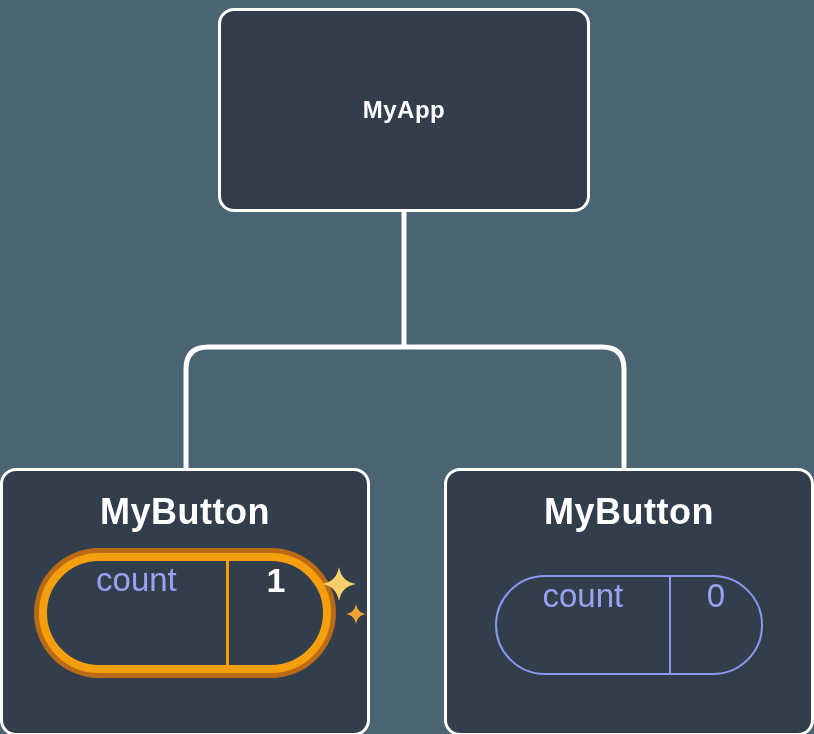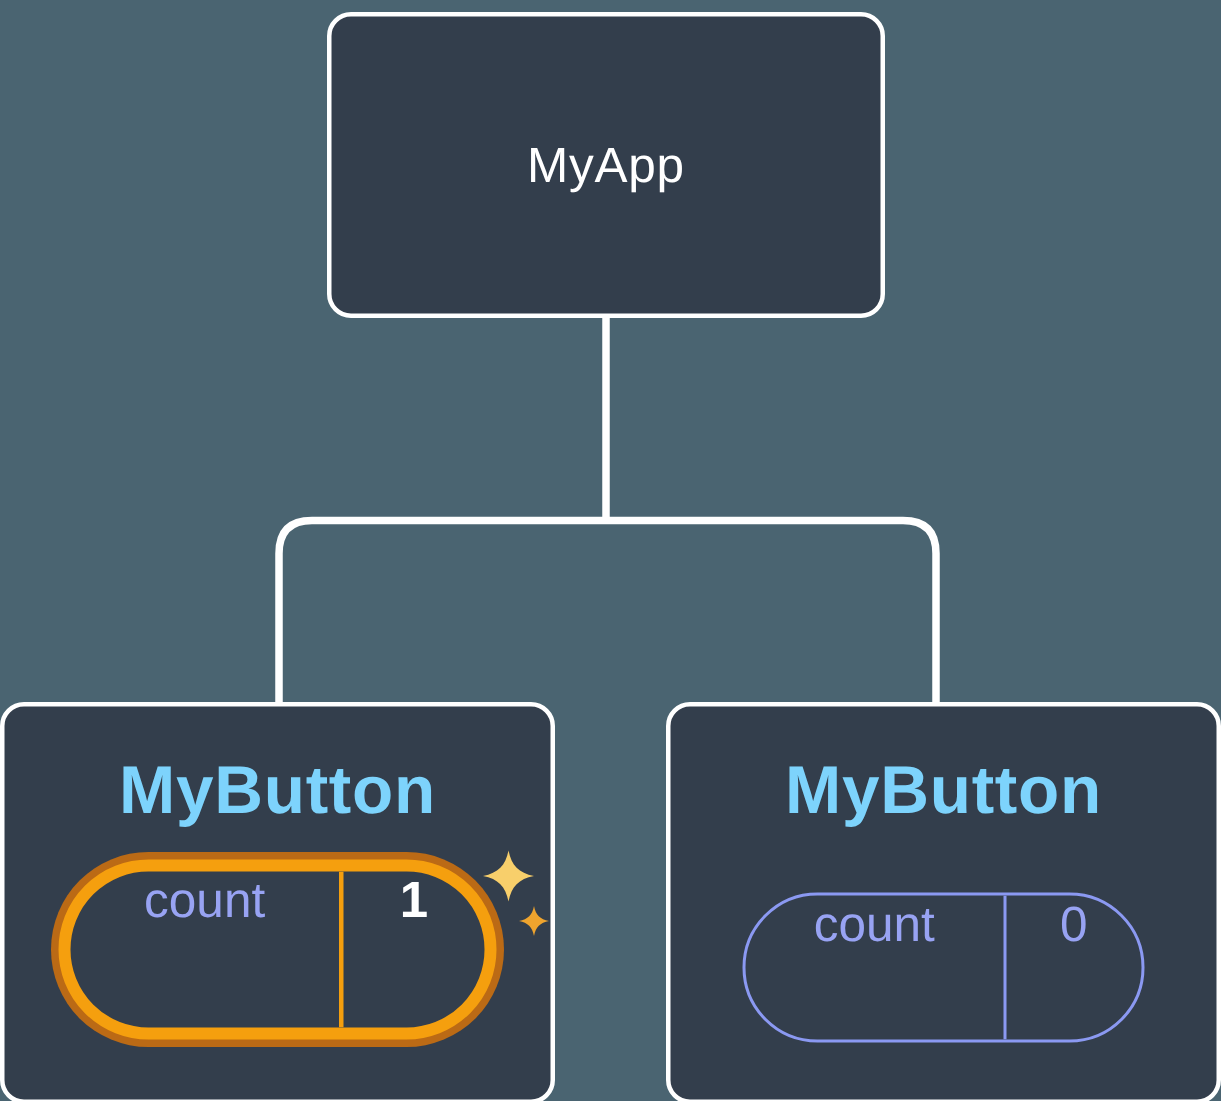--- a/index.html
+++ b/index.html
@@ -36,41 +36,41 @@
   .node-root {
     left: 218px;
     top: 8px;
     width: 372px;
     height: 204px;
     display: flex;
     align-items: center;
     justify-content: center;
   }
   .root-label {
-    font-size: 33px;
-    font-weight: normal;
+    font-size: 24px;
+    font-weight: bold;
     color: #ffffff;
     letter-spacing: 0.5px;
   }
   .node-child {
     top: 468px;
     width: 370px;
     height: 268px;
     display: flex;
     flex-direction: column;
     align-items: center;
   }
   .node-child.left  { left: 0; }
   .node-child.right { left: 444px; }
 
   .child-title {
-    margin-top: 30px;
-    font-size: 45px;
+    margin-top: 20px;
+    font-size: 36px;
     font-weight: bold;
-    color: #7dd3fc;
+    color: #ffffff;
     letter-spacing: 0.5px;
   }
 
   .pill {
     box-sizing: border-box;
     display: flex;
     align-items: stretch;
     background: #333e4c;
     border-radius: 70px;
     overflow: hidden;

